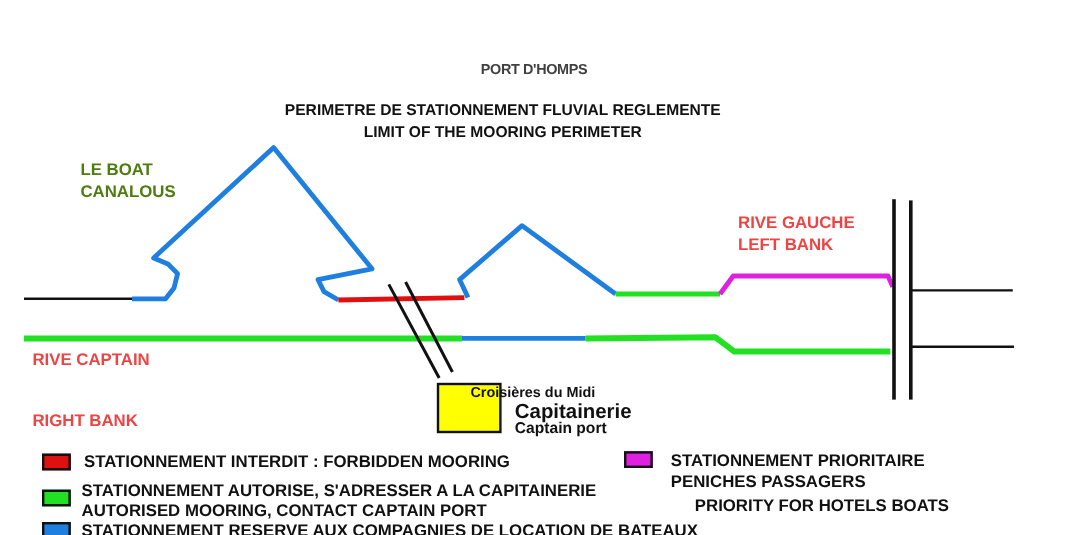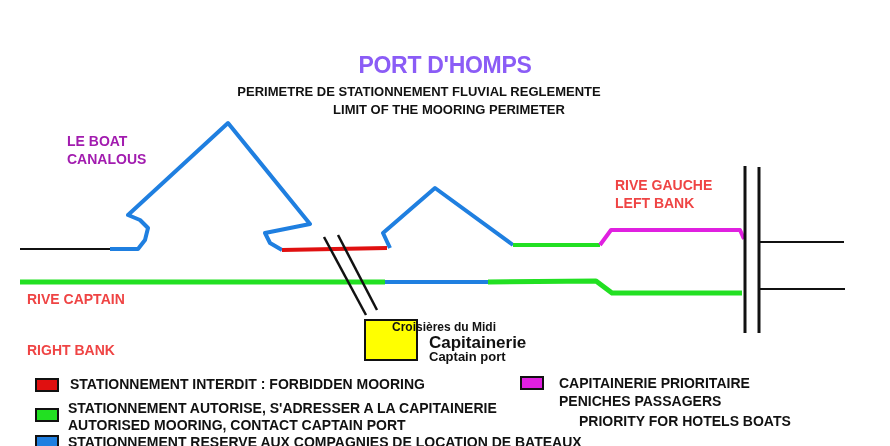--- a/index.html
+++ b/index.html
@@ -1,22 +1,22 @@
 <!DOCTYPE html>
 <html><head>
 <meta charset="utf-8">
 <style>
   html, body { margin: 0; padding: 0; background: #ffffff; }
   body { width: 890px; height: 446px; position: relative; overflow: hidden; font-family: "Liberation Sans", sans-serif; }
   svg.map { position: absolute; left: 0; top: 0; }
   .txt { position: absolute; font-family: "Liberation Sans", sans-serif; font-weight: bold; white-space: nowrap; line-height: 1.15; }
-  .title { left: 0; width: 890px; top: 52px; text-align: center; font-size: 23px; color: #8b5cf6; letter-spacing: -0.3px; }
+  .title { left: 0; width: 890px; top: 52px; text-align: center; font-size: 12px; color: #404040; letter-spacing: -0.3px; }
   .title span { position: relative; left: 0px; }
   .sub { left: 0; width: 838px; text-align: center; font-size: 13px; color: #111; }
-  .blue-label { color: #a21caf; font-size: 14px; }
+  .blue-label { color: #4d7c0f; font-size: 14px; }
   .black-label { color: #ef4444; font-size: 14px; }
   .small-label { color: #111; font-size: 12px; }
   .legend-swatch { position: absolute; width: 20px; height: 10px; border: 2px solid #111; }
   .legend-text { position: absolute; font-weight: bold; font-size: 14px; color: #111; white-space: nowrap; line-height: 16px; }
 </style>
 </head>
 <body>
 
 <svg class="map" width="890" height="446" viewBox="0 0 890 446" xmlns="http://www.w3.org/2000/svg">
 
@@ -42,21 +42,21 @@
   <line x1="745" y1="166" x2="745" y2="333" stroke="#111" stroke-width="3"></line>
   <line x1="759" y1="167" x2="759" y2="333" stroke="#111" stroke-width="3"></line>
   <line x1="760" y1="242" x2="844" y2="242" stroke="#111" stroke-width="2"></line>
   <line x1="760" y1="289" x2="845" y2="289" stroke="#111" stroke-width="2"></line>
 
   <rect x="365" y="320" width="52" height="40" fill="#ffff00" stroke="#111" stroke-width="2"></rect>
 </svg>
 
 <div class="txt title"><span>PORT D'HOMPS</span></div>
 <div class="txt sub" style="top:85px;">PERIMETRE DE STATIONNEMENT FLUVIAL REGLEMENTE</div>
-<div class="txt sub" style="top:103px;padding-left:30px;">LIMIT OF THE MOORING PERIMETER</div>
+<div class="txt sub" style="top:103px;">LIMIT OF THE MOORING PERIMETER</div>
 
 <div class="txt blue-label" style="left:67px; top:133px;">LE BOAT</div>
 <div class="txt blue-label" style="left:67px; top:151px;">CANALOUS</div>
 
 <div class="txt black-label" style="left:615px; top:177px;">RIVE GAUCHE</div>
 <div class="txt black-label" style="left:615px; top:195px;">LEFT BANK</div>
 
 <div class="txt black-label" style="left:27px; top:291px;">RIVE CAPTAIN</div>
 <div class="txt black-label" style="left:27px; top:309px;margin-top:33px;">RIGHT BANK</div>
 
@@ -69,16 +69,16 @@
   <div class="legend-text" style="left:70px; top:376px;">STATIONNEMENT INTERDIT : FORBIDDEN MOORING</div>
 
   <div class="legend-swatch" style="left:35px; top:408px; background:#22e022;"></div>
   <div class="legend-text" style="left:68px; top:400px;">STATIONNEMENT AUTORISE, S'ADRESSER A LA CAPITAINERIE</div>
   <div class="legend-text" style="left:68px; top:417px;">AUTORISED MOORING, CONTACT CAPTAIN PORT</div>
 
   <div class="legend-swatch" style="left:35px; top:435px; background:#1f7fe0;"></div>
   <div class="legend-text" style="left:68px; top:434px;">STATIONNEMENT RESERVE AUX COMPAGNIES DE LOCATION DE BATEAUX</div>
 
   <div class="legend-swatch" style="left:520px; top:376px; background:#e020e0;"></div>
-  <div class="legend-text" style="left:559px; top:375px;">CAPITAINERIE PRIORITAIRE</div>
+  <div class="legend-text" style="left:559px; top:375px;">STATIONNEMENT PRIORITAIRE</div>
   <div class="legend-text" style="left:559px; top:393px;">PENICHES PASSAGERS</div>
   <div class="legend-text" style="left:559px; top:413px;padding-left:20px;">PRIORITY FOR HOTELS BOATS</div>
 </div>
 
 </body></html>

